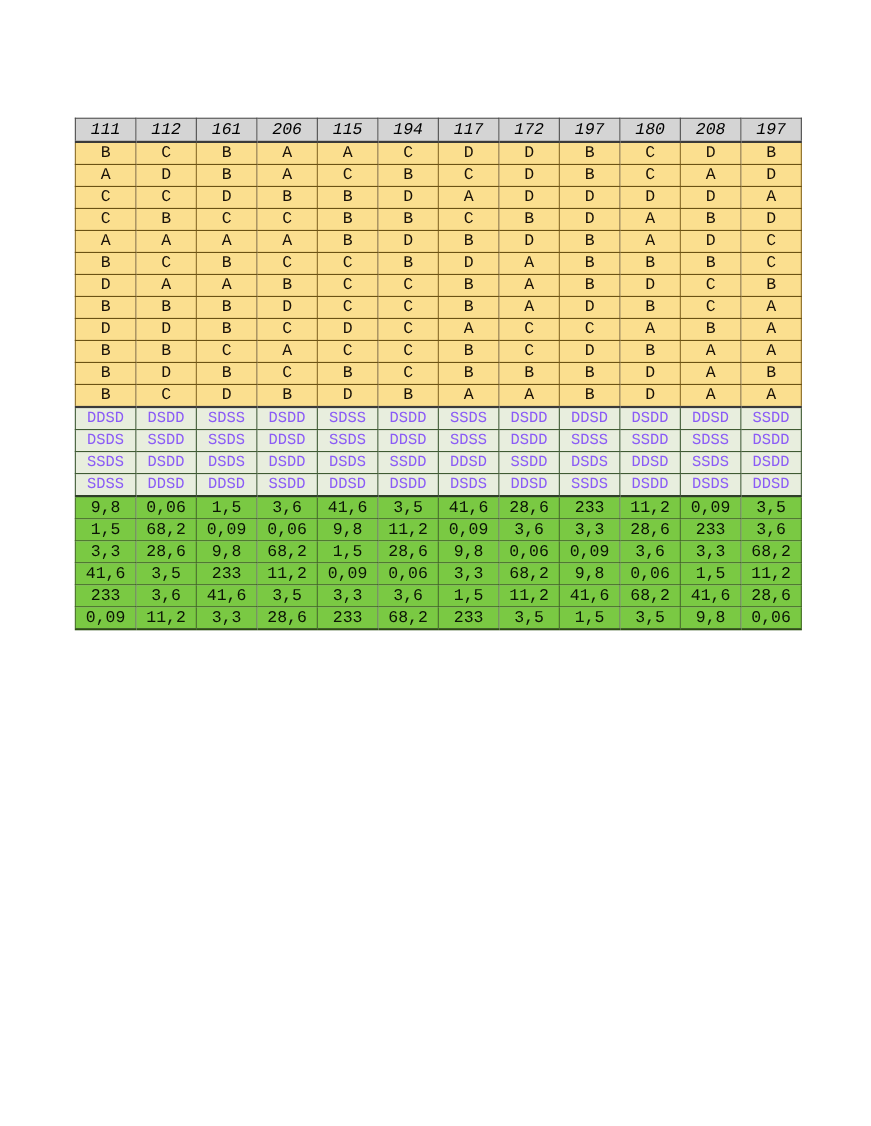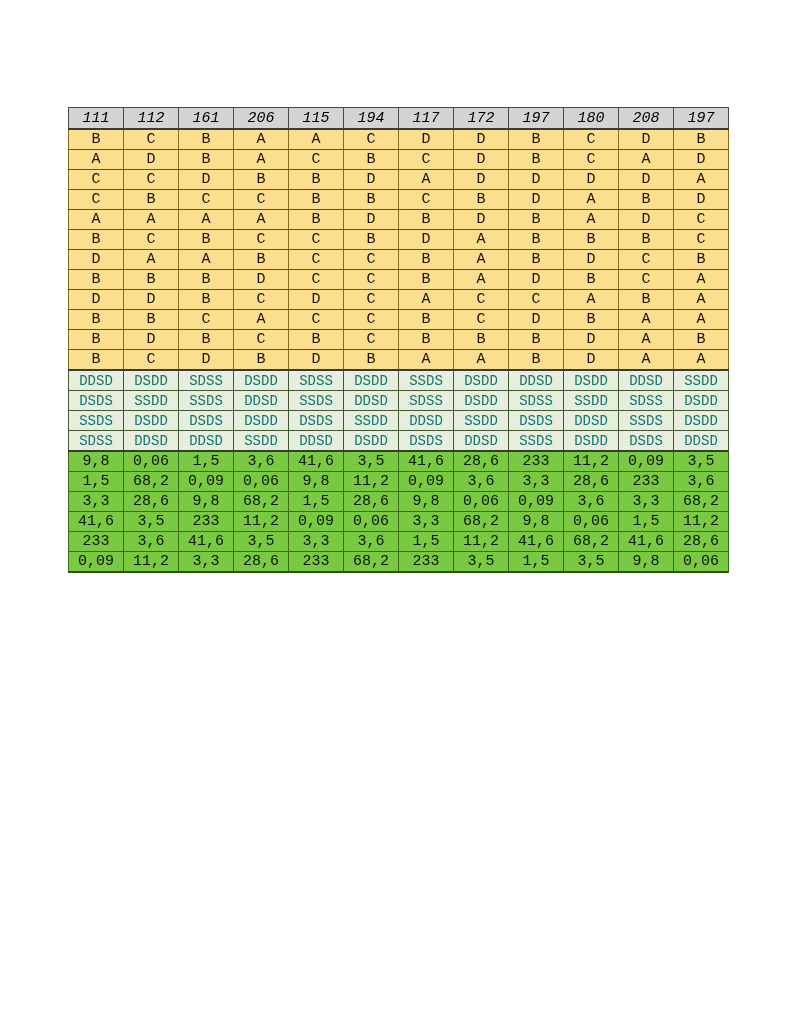--- a/index.html
+++ b/index.html
@@ -71,21 +71,21 @@
   tr.letters-row.first td {
     border-top: 2px solid #3a3a3a;
   }
   tr.letters-row.last td {
     border-bottom: 2px solid #3a3a3a;
   }
 
   
   tr.codes-row td {
     background: #e8eede;
-    color: #0f766e;
+    color: #8b5cf6;
     font-size: 14px;
     height: 19px;
     border-left: 1px solid #3f5a33;
     border-right: 1px solid #3f5a33;
     border-top: 1px solid #3f5a33;
     border-bottom: 1px solid #3f5a33;
   }
   tr.codes-row.first td {
     border-top: 2px solid #2f3f28;
   }

